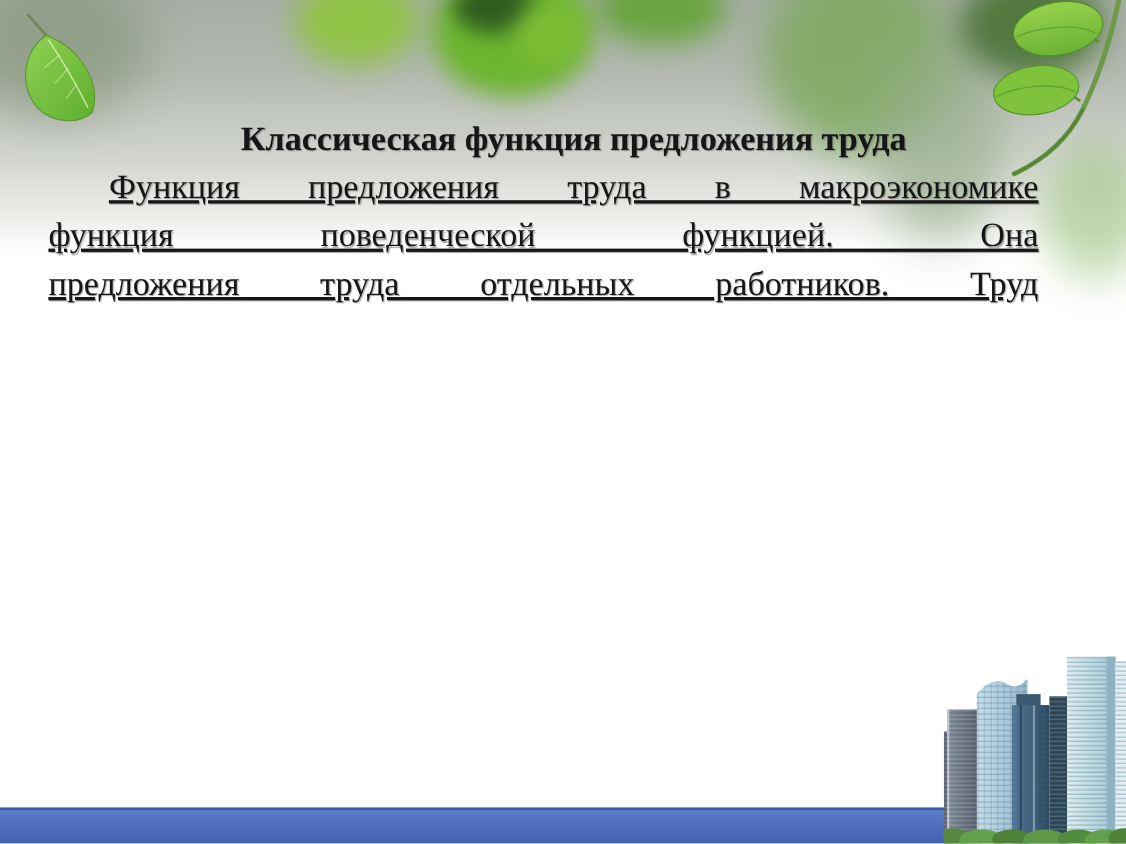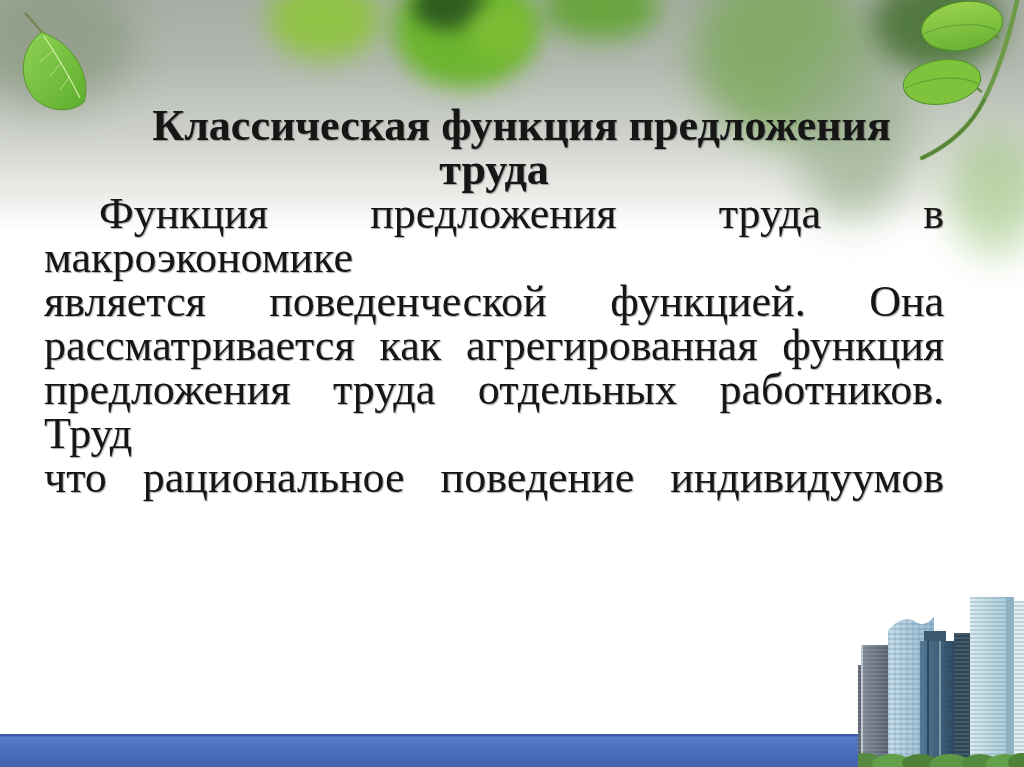--- a/index.html
+++ b/index.html
@@ -24,25 +24,25 @@
   .b8 {left:872px;top:-24px;width:130px;height:95px;background:#436f2e;filter:blur(14px);opacity:.85;}
   .b9 {left:948px;top:130px;width:95px;height:125px;background:#9cc47e;filter:blur(19px);opacity:.6;}
   .b10{left:-34px;top:-26px;width:170px;height:130px;background:#8d9b84;filter:blur(21px);opacity:.8;}
 
   .leaf-tl{position:absolute;left:12px;top:10px;width:88px;height:106px;}
   .branch-tr{position:absolute;left:896px;top:0px;width:128px;height:165px;}
 
   
   .content{
     position:absolute;left:44px;top:104px;width:900px;
-    color:#161616;font-size:44px;line-height:44px;
+    color:#161616;font-size:31px;line-height:44px;
     text-shadow:1px 1px 1px rgba(95,95,95,.55);
   }
   .title{font-weight:bold;text-align:center;text-indent:55px;}
-  .line{text-align:justify;text-align-last:justify;}
+  .line{text-align:justify;text-align-last:justify;text-decoration:underline;}
   .line.first{text-indent:55px;}
   .line.last{text-align-last:left;}
 
   
   .bottom-bar{
     position:absolute;left:0;top:734px;width:862px;height:33px;
     background:linear-gradient(to bottom,#3c5da5 0,#3c5da5 2px,#5a7cc9 3px,var(--accent,#4a6cba) 55%,#4263ae 100%);
   }
   .skyline{position:absolute;left:858px;top:553px;width:166px;height:214px;}
 </style>
@@ -90,24 +90,22 @@
     <ellipse cx="66" cy="26" rx="41" ry="24" transform="rotate(-10 66 26)" fill="url(#lg2)" stroke="#4f8f2a" stroke-width="1"></ellipse>
     <path d="M28,34 C42,26 80,20 100,30" stroke="rgba(90,150,50,.7)" stroke-width="1.2" fill="none"></path>
     <ellipse cx="46" cy="82" rx="39" ry="22" transform="rotate(-8 46 82)" fill="#7fc23c" stroke="#559331" stroke-width="1"></ellipse>
     <path d="M10,88 C28,78 64,74 82,84" stroke="rgba(85,147,49,.7)" stroke-width="1.2" fill="none"></path>
   </svg>
 
   <div class="content">
     <div class="title">Классическая функция предложения труда</div>
     <div>
         <div class="line first">Функция предложения труда в макроэкономике</div>
-        <div class="line">является поведенческой функцией. Она</div>
-        <div class="line">рассматривается как агрегированная функция</div>
+        <div class="line">функция поведенческой функцией. Она</div>
         <div class="line">предложения труда отдельных работников. Труд</div>
-        <div class="line">что рациональное поведение индивидуумов</div>
       </div>
   </div>
 
   <div class="bottom-bar"></div>
 
   <svg class="skyline" viewBox="0 0 166 214">
     <defs>
       <linearGradient id="gDark" x1="0" y1="0" x2="1" y2="0">
         <stop offset="0" stop-color="#7d8896"></stop>
           <stop offset="1" stop-color="#4e5866"></stop>

